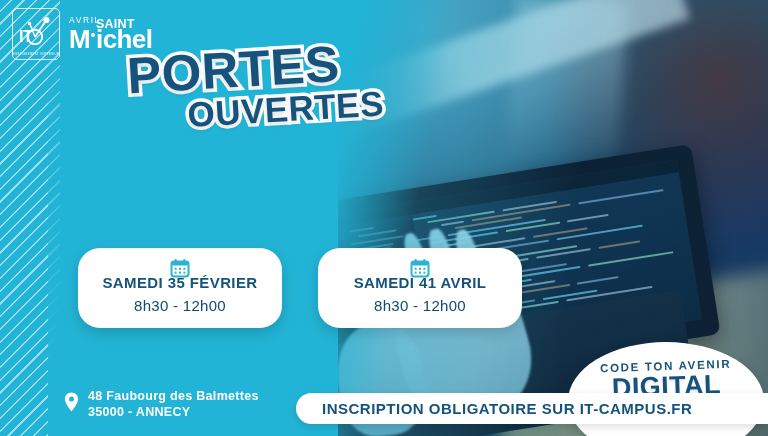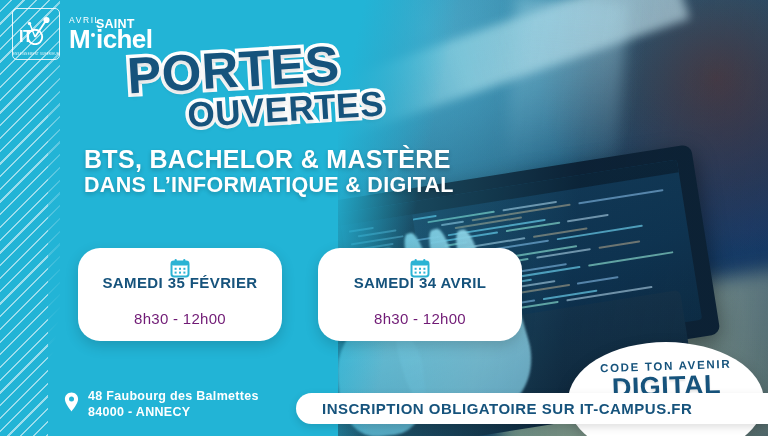--- a/index.html
+++ b/index.html
@@ -358,22 +358,22 @@
   .date-title {
     font-size: 15px;
     font-weight: 800;
     color: #16537c;
     letter-spacing: 0.4px;
     white-space: nowrap;
   }
   .date-time {
     font-size: 15px;
     font-weight: 400;
-    color: #701a75;
-    margin-top: 19px;
+    color: #0c4a6e;
+    margin-top: 6px;
     letter-spacing: 0.3px;
   }
 
   
   .digital-badge {
     position: absolute;
     right: 4px;
     bottom: -24px;
     width: 196px;
     height: 118px;
@@ -590,24 +590,20 @@
         <span class="logo-saint">SAINT</span>
       </div>
     </div>
   </div>
 
   <div class="headline">
     <div class="hl-line hl-portes">PORTES</div>
     <div class="hl-line hl-ouvertes">OUVERTES</div>
   </div>
 
-  <div class="subtitle">
-    <div class="sub1">BTS, BACHELOR &amp; MASTÈRE</div>
-    <div class="sub2">DANS L’INFORMATIQUE &amp; DIGITAL</div>
-  </div>
 
   <div class="dates">
     <div class="date-card">
       <span class="cal-icon">
         <svg width="20" height="20" viewBox="0 0 20 20">
           <rect x="1.5" y="3.5" width="17" height="15" rx="2.4" fill="none" stroke="#2bb3d4" stroke-width="2"></rect>
           <rect x="1.5" y="3.5" width="17" height="4" rx="2" fill="#2bb3d4"></rect>
           <rect x="4.6" y="1" width="2.2" height="4" rx="1.1" fill="#2bb3d4"></rect>
           <rect x="13.2" y="1" width="2.2" height="4" rx="1.1" fill="#2bb3d4"></rect>
           <rect x="4.6" y="9.8" width="2" height="2" fill="#2bb3d4"></rect>
@@ -630,41 +626,41 @@
           <rect x="4.6" y="1" width="2.2" height="4" rx="1.1" fill="#2bb3d4"></rect>
           <rect x="13.2" y="1" width="2.2" height="4" rx="1.1" fill="#2bb3d4"></rect>
           <rect x="4.6" y="9.8" width="2" height="2" fill="#2bb3d4"></rect>
           <rect x="9" y="9.8" width="2" height="2" fill="#2bb3d4"></rect>
           <rect x="13.4" y="9.8" width="2" height="2" fill="#2bb3d4"></rect>
           <rect x="4.6" y="13.6" width="2" height="2" fill="#2bb3d4"></rect>
           <rect x="9" y="13.6" width="2" height="2" fill="#2bb3d4"></rect>
           <rect x="13.4" y="13.6" width="2" height="2" fill="#2bb3d4"></rect>
         </svg>
       </span>
-      <div class="date-title">SAMEDI 34 AVRIL</div>
+      <div class="date-title">SAMEDI 41 AVRIL</div>
       <div class="date-time">8h30 - 12h00</div>
     </div>
   </div>
 
   <div class="digital-badge">
     <div class="dg-small">CODE TON AVENIR</div>
     <div class="dg-big">DIGITAL</div>
   </div>
 
   <div class="footer">
     <div class="address">
       <span>
         <svg width="15" height="20" viewBox="0 0 15 20">
           <path d="M7.5 0.6C3.8 0.6 0.9 3.5 0.9 7.1c0 4.9 6.6 12.3 6.6 12.3s6.6-7.4 6.6-12.3c0-3.6-2.9-6.5-6.6-6.5z" fill="#ffffff"></path>
           <circle cx="7.5" cy="7" r="2.5" fill="#22b4d6"></circle>
         </svg>
       </span>
       <div class="addr-lines">
         <div class="addr1">48 Faubourg des Balmettes</div>
-        <div class="addr2">84000 - ANNECY</div>
+        <div class="addr2">35000 - ANNECY</div>
       </div>
     </div>
 
     <div class="inscription">
       <div class="insc-text">
         <span>INSCRIPTION OBLIGATOIRE SUR </span><b>IT-CAMPUS.FR</b>
       </div>
     </div>
   </div>
 

